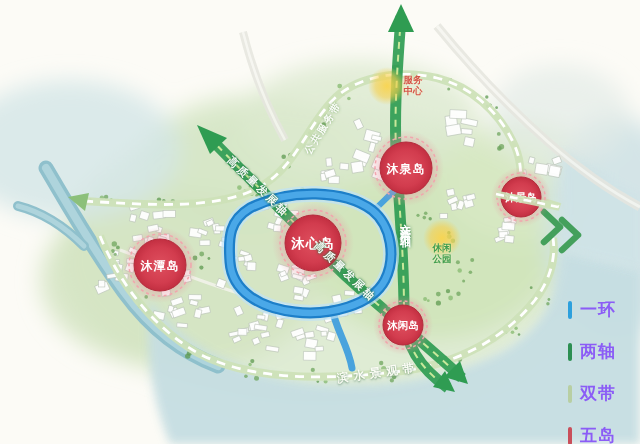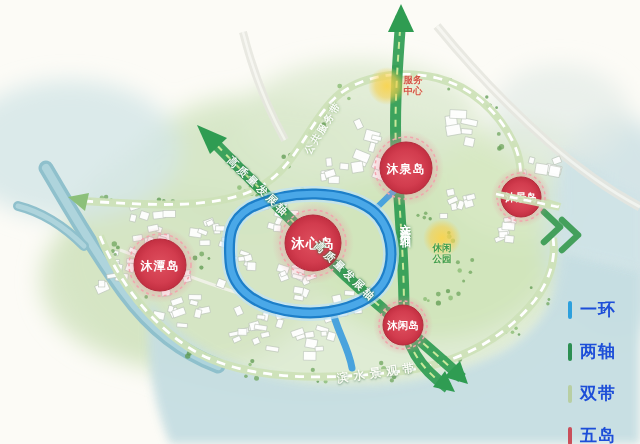--- a/index.html
+++ b/index.html
@@ -14,21 +14,21 @@
   .water-label{font-size:11.5px;font-weight:bold;letter-spacing:5px;color:#fbfcf5;
                text-shadow:0 1px 2px rgba(110,150,120,.9);}
   .v-axis{writing-mode:vertical-rl;text-orientation:upright;font-size:11px;font-weight:bold;
           letter-spacing:3px;color:#fff;text-shadow:0 0 3px rgba(36,118,62,.9);}
   .badge{font-size:9.5px;font-weight:bold;line-height:1.12;text-align:center;
          text-shadow:0 0 2px rgba(255,244,200,.95);}
   .badge.red{color:#d4544a;} .badge.green{color:#3f9e4e;}
   #legend{position:absolute;left:568px;top:298px;display:flex;flex-direction:column;gap:19px;}
   .lg-row{display:flex;align-items:center;gap:8px;}
   .lg-swatch{width:4px;height:18px;border-radius:2px;background:#888;}
-  .lg-label{font-size:17px;font-weight:bold;color:#1d4ed8;letter-spacing:1px;}
+  .lg-label{font-size:17px;font-weight:bold;color:#8b5cf6;letter-spacing:1px;}
 </style>
 </head>
 <body>
 
 <div id="stage">
 <svg width="640" height="444" viewBox="0 0 640 444">
   <defs>
     <filter id="f1" x="-30%" y="-30%" width="160%" height="160%">
           <feGaussianBlur stdDeviation="5"></feGaussianBlur>
         </filter>

